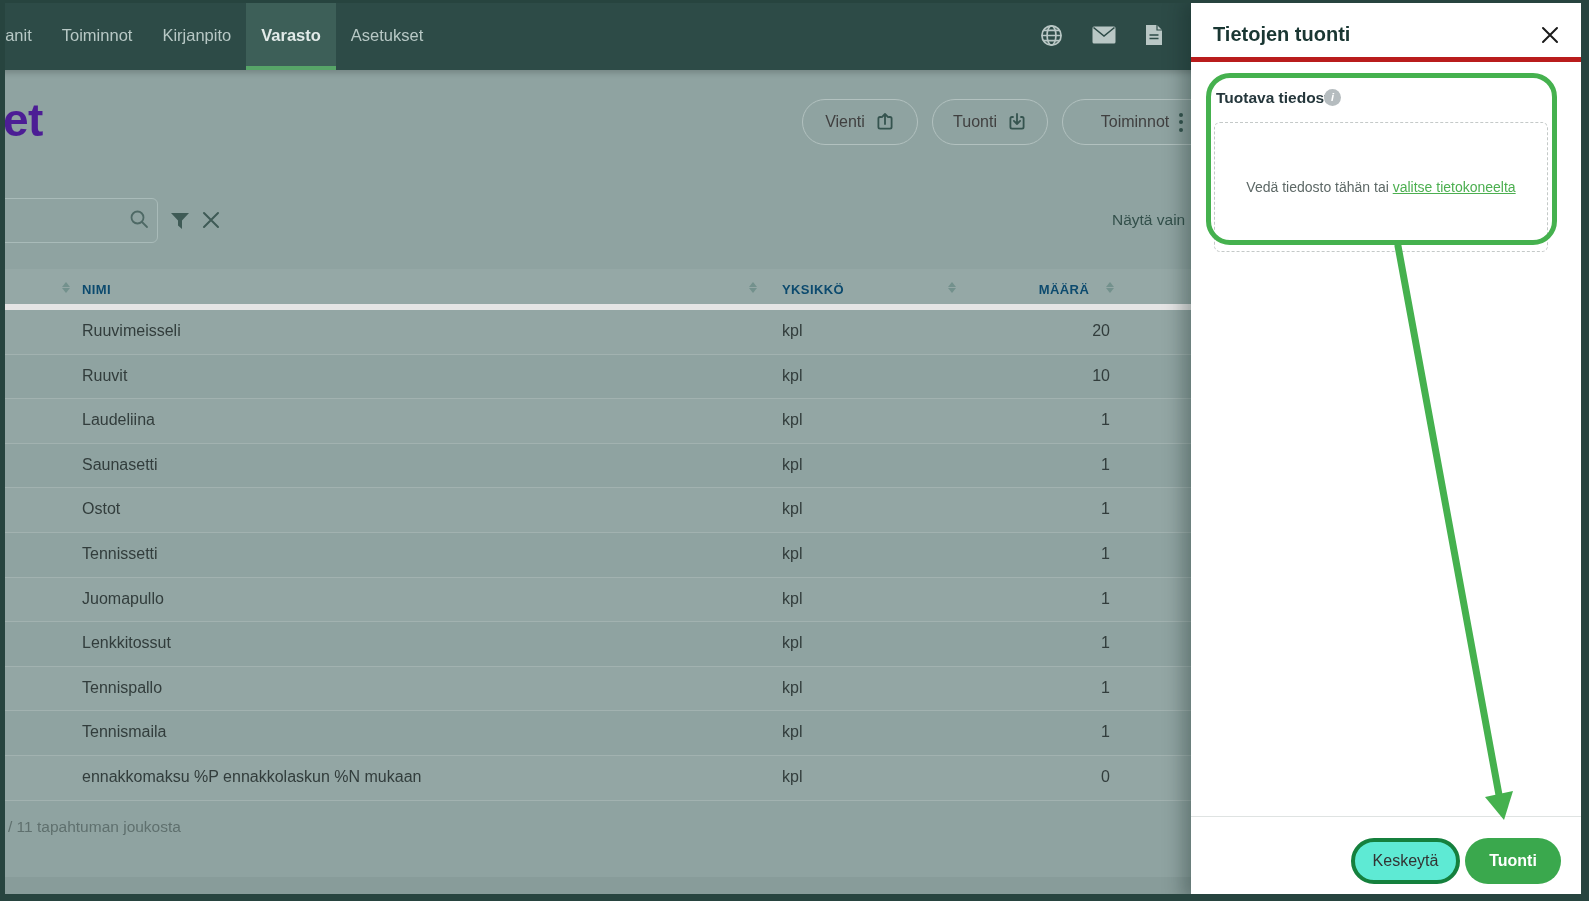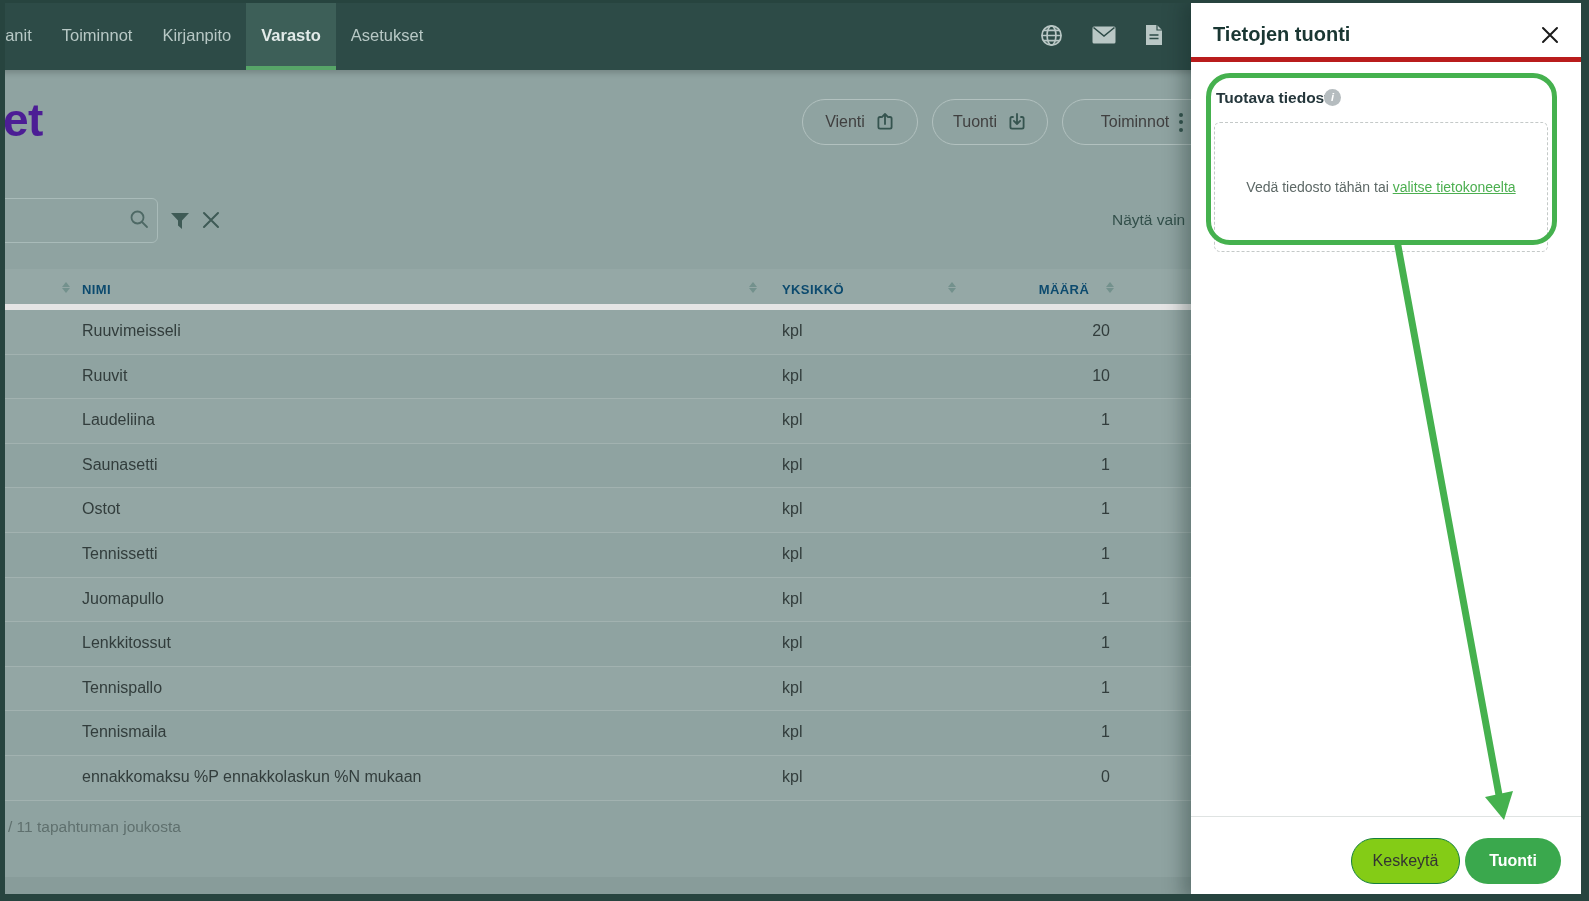--- a/index.html
+++ b/index.html
@@ -61,22 +61,22 @@
   .panel-header { position:absolute; left:0; top:8px; width:100%; height:54px; border-bottom:5px solid #b91c1c; }
   .panel-title { position:absolute; left:22px; top:15px; font-size:20px; font-weight:bold; color:#1a3733; }
   .close-btn { position:absolute; right:30px; top:18px; cursor:pointer; }
   .section-label { position:absolute; left:25px; top:89px; font-size:15.5px; font-weight:bold; color:#25373c; }
   .info-icon { position:absolute; left:133px; top:89px; width:17px; height:17px; border-radius:50%; background:#b5bcbf;
                color:#fff; font-size:11px; font-weight:bold; font-style:italic; text-align:center; line-height:17px; cursor:pointer; }
   .dropzone { position:absolute; left:23px; top:122px; width:334px; height:130px; border:1px dashed #c4c9c8; border-radius:6px; }
   .dropzone-text { position:absolute; left:0; top:56px; width:100%; text-align:center; font-size:14px; color:#5d6866; }
   .dropzone-text a { color:#4caf50; text-decoration:underline; cursor:pointer; }
   .panel-footer-divider { position:absolute; left:0; top:816px; width:100%; height:1px; background:#dfe3e2; }
-  .btn-cancel { position:absolute; left:160px; top:838px; width:109px; height:46px; border:1px solid #15803d; border-radius:23px;
-                background:#84cc16; font-size:16px; color:#333; font-family:inherit; cursor:pointer; }
+  .btn-cancel { position:absolute; left:160px; top:838px; width:109px; height:46px; border:4px solid #15803d; border-radius:23px;
+                background:#5eead4; font-size:16px; color:#333; font-family:inherit; cursor:pointer; }
   .btn-submit { position:absolute; left:274px; top:838px; width:96px; height:46px; border:none; border-radius:23px;
                 background:#3aa84d; font-size:16px; font-weight:bold; color:#fff; font-family:inherit; cursor:pointer; }
 
   
   .annot-rect { position:absolute; left:1206px; top:73px; width:351px; height:172px; border:5px solid #45b14e;
                 border-radius:24px; z-index:12; pointer-events:none; }
   .annot-arrow { position:absolute; inset:0; z-index:13; pointer-events:none; }
 </style>
 </head>
 <body>

